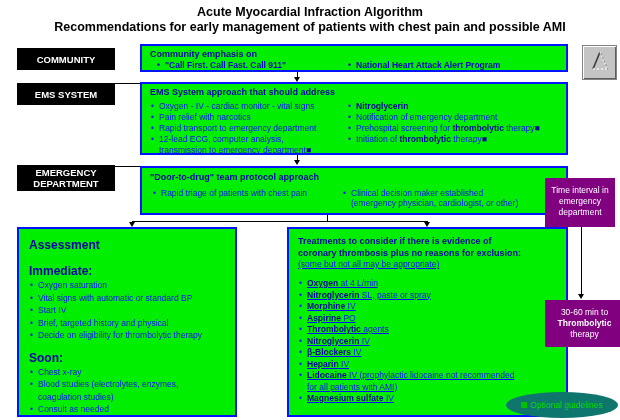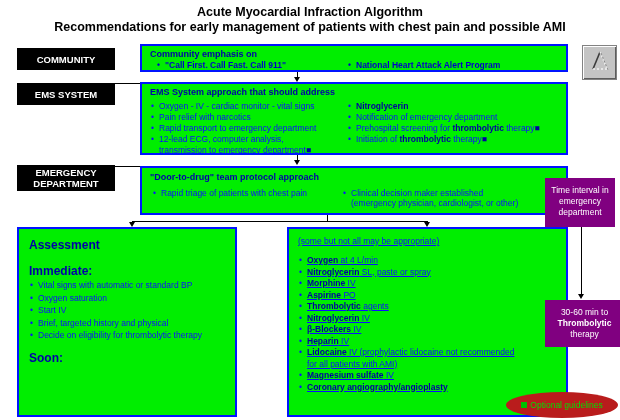--- a/index.html
+++ b/index.html
@@ -70,21 +70,21 @@
   .t-gap{height:8px;}
 
   
   .purplebox{position:absolute;background:#800080;color:#fff;font-size:8.5px;text-align:center;line-height:11px;box-sizing:border-box;}
   #pb-time{left:545px;top:178px;width:70px;height:49px;padding-top:7px;}
   #pb-therapy{left:545px;top:300px;width:79px;height:47px;padding:7px 4px 0 4px;}
   .purplebox .b{color:#fff;font-weight:bold;}
 
   
   #legend{
-    position:absolute;left:506px;top:392px;width:112px;height:26px;background:#b91c1c;
+    position:absolute;left:506px;top:392px;width:112px;height:26px;background:#0f766e;
     border-radius:50%;display:flex;align-items:center;justify-content:center;gap:3px;
     color:#00e000;font-size:8.5px;white-space:nowrap;text-align:right;
   }
   .sq{display:inline-block;width:6px;height:6px;background:#00c000;}
 
   
   .vline{position:absolute;width:1px;background:#000;}
   .hline{position:absolute;height:1px;background:#000;}
   .arrowhead{position:absolute;width:0;height:0;border-left:3px solid transparent;border-right:3px solid transparent;border-top:5px solid #000;}
 
@@ -166,47 +166,52 @@
   <div class="arrowhead" style="left:424px;top:222px;"></div>
 
   <div class="vline" style="left:581px;top:227px;height:67px;"></div>
   <div class="arrowhead" style="left:578px;top:294px;"></div>
 
   <div class="greenbox" id="gb-assess">
     <div class="inner">
       <div class="a-title">Assessment</div>
       <div class="a-heading">Immediate:</div>
       <div class="lh125">
+          <div class="li"><span>Oxygen saturation</span></div>
           <div class="li"><span>Vital signs with automatic or standard BP</span></div>
-          <div class="li"><span>Oxygen saturation</span></div>
           <div class="li"><span>Start IV</span></div>
           <div class="li"><span>Brief, targeted history and physical</span></div>
           <div class="li"><span>Decide on eligibility for thrombolytic therapy</span></div>
         </div>
       <div class="a-gap"></div>
       <div class="a-heading">Soon:</div>
+      <div class="lh125">
+          <div class="li"><span>Chest x-ray</span></div>
+          <div class="li"><span>Blood studies (electrolytes, enzymes,</span><br><span>coagulation studies)</span></div>
+          <div class="li"><span>Consult as needed</span></div>
+        </div>
     </div>
   </div>
 
   <div class="greenbox" id="gb-treat">
     <div class="inner">
+      <div class="t-header"><span>Treatments to consider if there is evidence of</span><br><span>coronary thrombosis plus no reasons for exclusion:</span></div>
       <div class="t-sub">(some but not all may be appropriate)</div>
       <div class="t-gap"></div>
       <div class="lh115">
           <div class="li"><span class="b">Oxygen</span><span> at 4 L/min</span></div>
           <div class="li"><span class="b">Nitroglycerin</span><span> SL, paste or spray</span></div>
           <div class="li"><span class="b">Morphine</span><span> IV</span></div>
           <div class="li"><span class="b">Aspirine</span><span> PO</span></div>
           <div class="li"><span class="b">Thrombolytic</span><span> agents</span></div>
           <div class="li"><span class="b">Nitroglycerin</span><span> IV</span></div>
           <div class="li"><span class="b">β-Blockers</span><span> IV</span></div>
           <div class="li"><span class="b">Heparin</span><span> IV</span></div>
           <div class="li"><span class="b">Lidocaine</span><span> IV (prophylactic lidocaine not recommended</span><br><span>for all patients with AMI)</span></div>
           <div class="li"><span class="b">Magnesium sulfate</span><span> IV</span></div>
-          <div class="li"><span class="b">Coronary angiography/angioplasty</span></div>
         </div>
     </div>
   </div>
 
   <div class="purplebox" id="pb-therapy"><span>30-60 min to</span><br><span class="b">Thrombolytic</span><br><span>therapy</span></div>
 
   <div id="legend">
     <span class="sq"></span>
       <span>Optional guidelines</span>
   </div>

